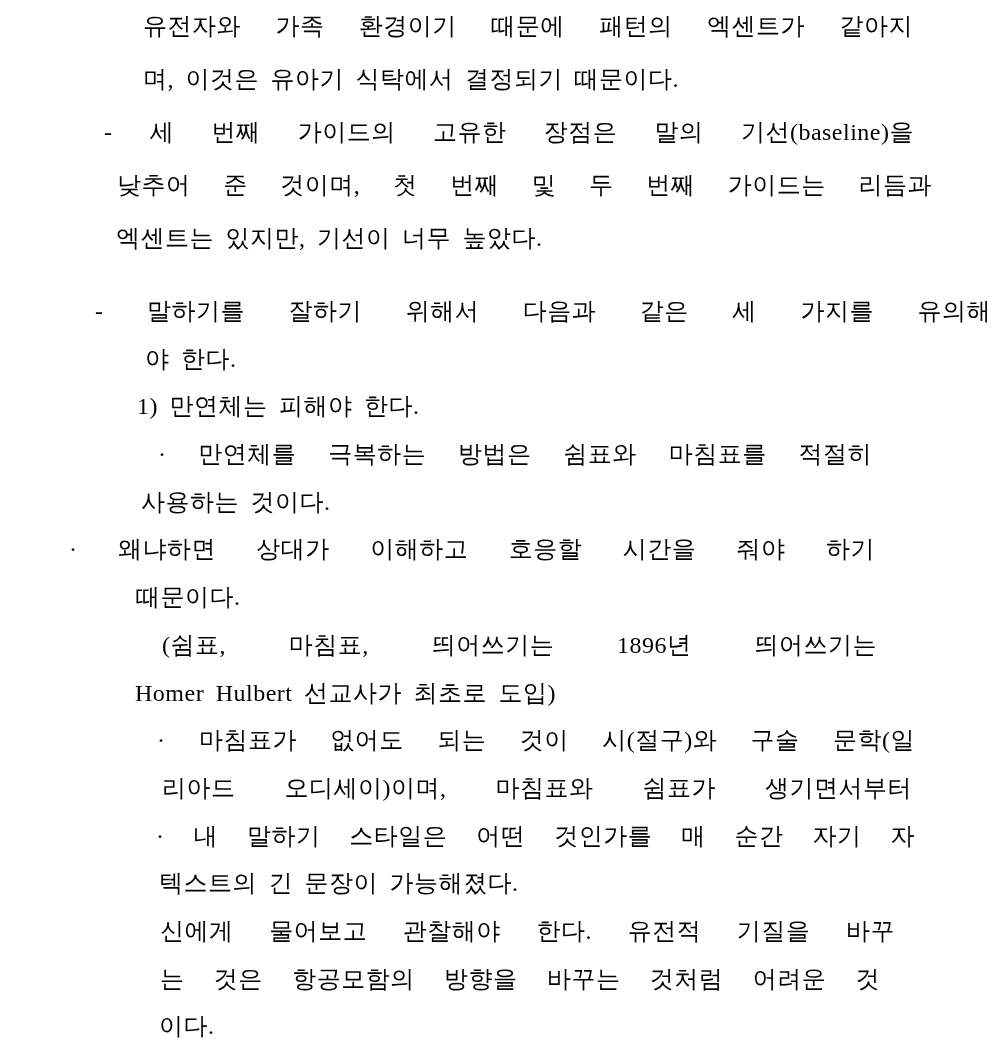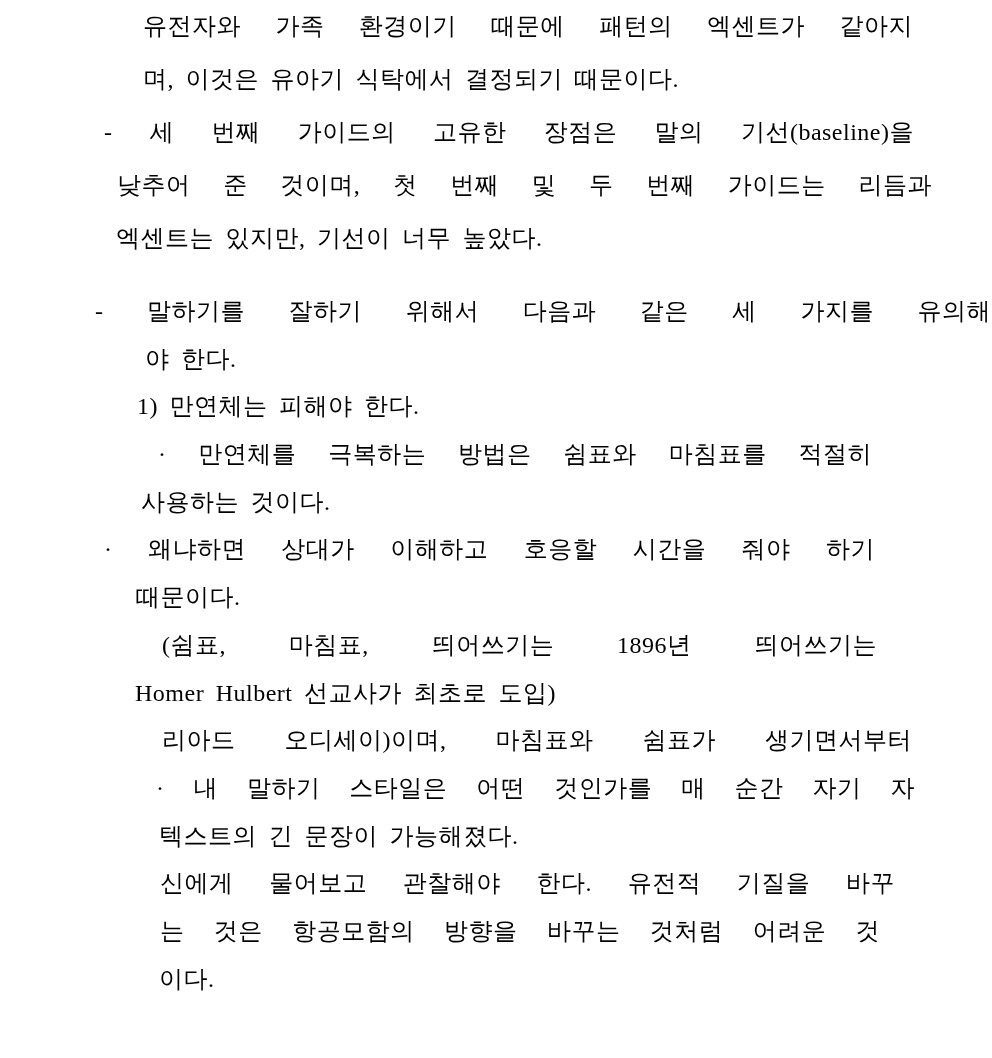--- a/index.html
+++ b/index.html
@@ -51,24 +51,25 @@
       <div class="doc-line justified" style="padding-left: 117px; padding-right: 60px;">낮추어 준 것이며, 첫 번째 및 두 번째 가이드는 리듬과</div>
       <div class="doc-line" style="padding-left: 116px;">엑센트는 있지만, 기선이 너무 높았다.</div>
     </div>
   <div class="para-spacer"></div>
   <div class="section-b">
       <div class="doc-line justified" style="padding-left: 95px; padding-right: 1px;">- 말하기를 잘하기 위해서 다음과 같은 세 가지를 유의해</div>
       <div class="doc-line" style="padding-left: 145px;">야 한다.</div>
       <div class="doc-line" style="padding-left: 137px;">1) 만연체는 피해야 한다.</div>
       <div class="doc-line justified" style="padding-left: 158px; padding-right: 120px;">· 만연체를 극복하는 방법은 쉼표와 마침표를 적절히</div>
       <div class="doc-line" style="padding-left: 141px;">사용하는 것이다.</div>
-      <div class="doc-line justified" style="padding-left: 104px; padding-right: 117px;">· 왜냐하면 상대가 이해하고 호응할 시간을 줘야 하기</div>
+      <div class="doc-line justified" style="padding-left: 69px; padding-right: 117px;">· 왜냐하면 상대가 이해하고 호응할 시간을 줘야 하기</div>
       <div class="doc-line" style="padding-left: 136px;">때문이다.</div>
       <div class="doc-line justified" style="padding-left: 162px; padding-right: 115px;">(쉼표, 마침표, 띄어쓰기는 1896년 띄어쓰기는</div>
       <div class="doc-line" style="padding-left: 135px; font-family: Liberation Serif, serif;">Homer Hulbert 선교사가 최초로 도입)</div>
+      <div class="doc-line justified" style="padding-left: 157px; padding-right: 77px;">· 마침표가 없어도 되는 것이 시(절구)와 구술 문학(일</div>
       <div class="doc-line justified" style="padding-left: 162px; padding-right: 80px;">리아드 오디세이)이며, 마침표와 쉼표가 생기면서부터</div>
       <div class="doc-line justified" style="padding-left: 156px; padding-right: 77px;">· 내 말하기 스타일은 어떤 것인가를 매 순간 자기 자</div>
       <div class="doc-line" style="padding-left: 159px;">텍스트의 긴 문장이 가능해졌다.</div>
       <div class="doc-line justified" style="padding-left: 160px; padding-right: 97px;">신에게 물어보고 관찰해야 한다. 유전적 기질을 바꾸</div>
       <div class="doc-line justified" style="padding-left: 160px; padding-right: 112px;">는 것은 항공모함의 방향을 바꾸는 것처럼 어려운 것</div>
       <div class="doc-line" style="padding-left: 159px;">이다.</div>
     </div>
 </main>
 
 </body></html>

